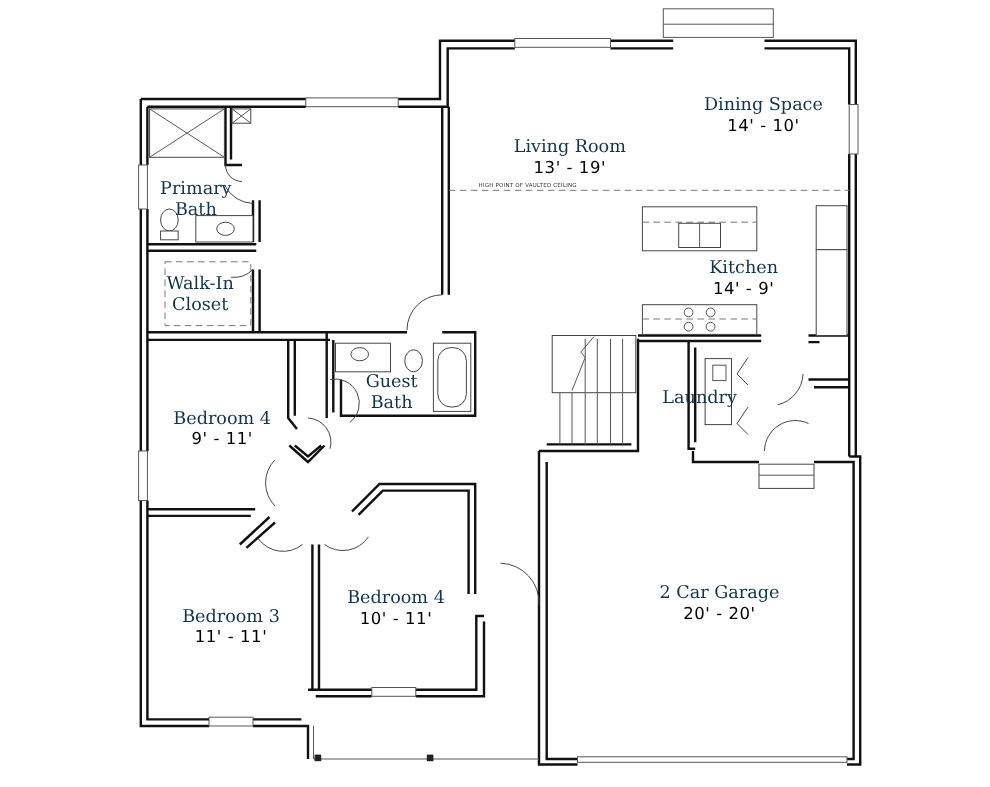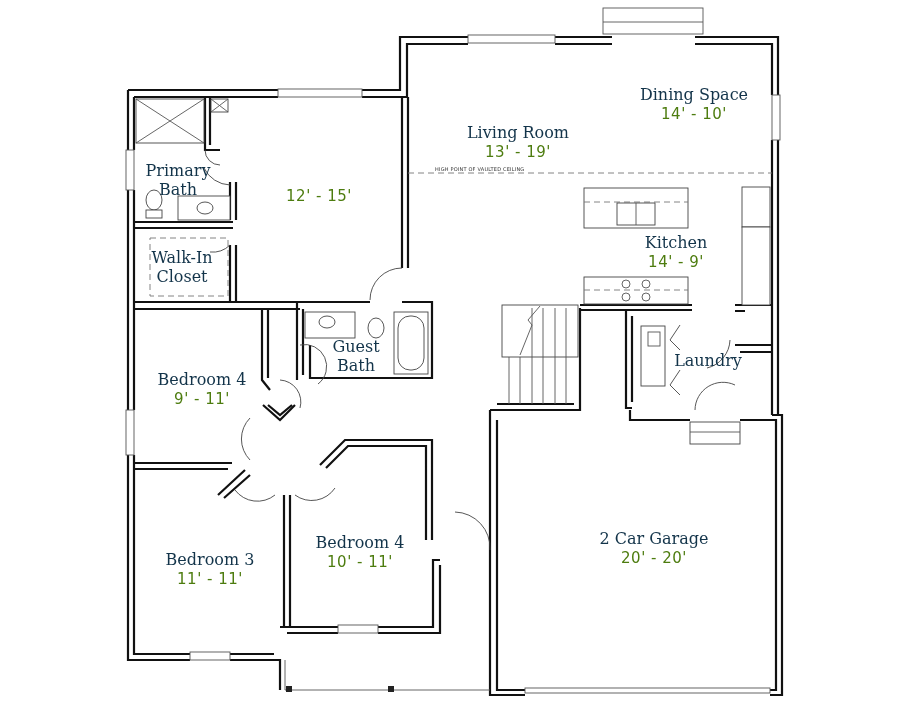--- a/index.html
+++ b/index.html
@@ -5,21 +5,21 @@
     html, body { margin: 0; padding: 0; background: #ffffff; }
     body { width: 900px; height: 715px; overflow: hidden; position: relative; }
     #plan { position: absolute; left: 0; top: 0; width: 900px; height: 715px; }
     .wall { fill: none; stroke: #111; stroke-width: 2.2; }
     .thin { fill: none; stroke: #555; stroke-width: 0.9; }
     .fix { fill: #fff; stroke: #444; stroke-width: 0.9; }
     .dash { fill: none; stroke: #777; stroke-width: 0.9; stroke-dasharray: 6 4; }
     .door { fill: none; stroke: #444; stroke-width: 0.9; }
     .label { position: absolute; text-align: center; color: #13344a; transform: translate(-50%, 0); white-space: nowrap; }
     .room-name { font-family: "DejaVu Serif", serif; font-weight: normal; font-size: 16px; line-height: 19px; display: block; }
-    .room-dim { font-family: "DejaVu Sans", sans-serif; font-size: 15px; line-height: 20px; display: block; color: #4d7c0f; letter-spacing: 0.5px; }
+    .room-dim { font-family: "DejaVu Sans", sans-serif; font-size: 15px; line-height: 20px; display: block; color: #000000; letter-spacing: 0.5px; }
     .note { position: absolute; font-family: "DejaVu Sans", sans-serif; font-size: 5px; color: #333; letter-spacing: 0.2px; }
   </style>
 </head>
 <body>
 
 <svg id="plan" viewBox="0 0 900 715" xmlns="http://www.w3.org/2000/svg">
 
   <g>
 
     <path class="wall" d="M128,90 L278,90 M362,90 L400,90 L400,37 L468,37 M555,37 L612,37 M695,37 L778,37 L778,95 M778,140 L778,415"></path>
@@ -157,39 +157,38 @@
 <div class="label" style="left:694px; top:85px;">
   <span class="room-name">Dining Space</span>
   <span class="room-dim">14' - 10'</span>
 </div>
 <div class="label" style="left:499px; top:123px;margin-left:19px;">
   <span class="room-name">Living Room</span>
   <span class="room-dim">13' - 19'</span>
 </div>
 <div class="note" style="left:435px; top:166px;">HIGH POINT OF VAULTED CEILING</div>
 <div class="label" style="left:319px; top:186px;">
-  <span class="room-dim">12' - 15'</span>
 </div>
 <div class="label" style="left:178px; top:149px;margin-top:12px;">
   <span class="room-name">Primary</span>
   <span class="room-name">Bath</span>
 </div>
 <div class="label" style="left:182px; top:248px;">
   <span class="room-name">Walk-In</span>
   <span class="room-name">Closet</span>
 </div>
 <div class="label" style="left:676px; top:233px;">
   <span class="room-name">Kitchen</span>
   <span class="room-dim">14' - 9'</span>
 </div>
 <div class="label" style="left:356px; top:337px;">
   <span class="room-name">Guest</span>
   <span class="room-name">Bath</span>
 </div>
-<div class="label" style="left:708px; top:351px;">
+<div class="label" style="left:636px; top:351px;">
   <span class="room-name">Laundry</span>
 </div>
 <div class="label" style="left:202px; top:370px;">
   <span class="room-name">Bedroom 4</span>
   <span class="room-dim">9' - 11'</span>
 </div>
 <div class="label" style="left:210px; top:550px;">
   <span class="room-name">Bedroom 3</span>
   <span class="room-dim">11' - 11'</span>
 </div>

